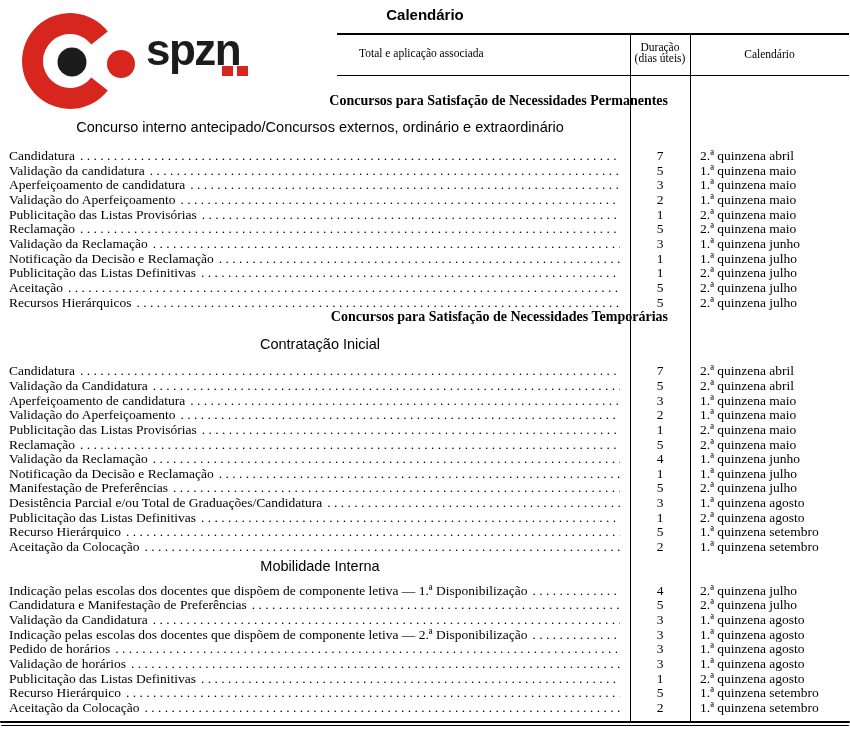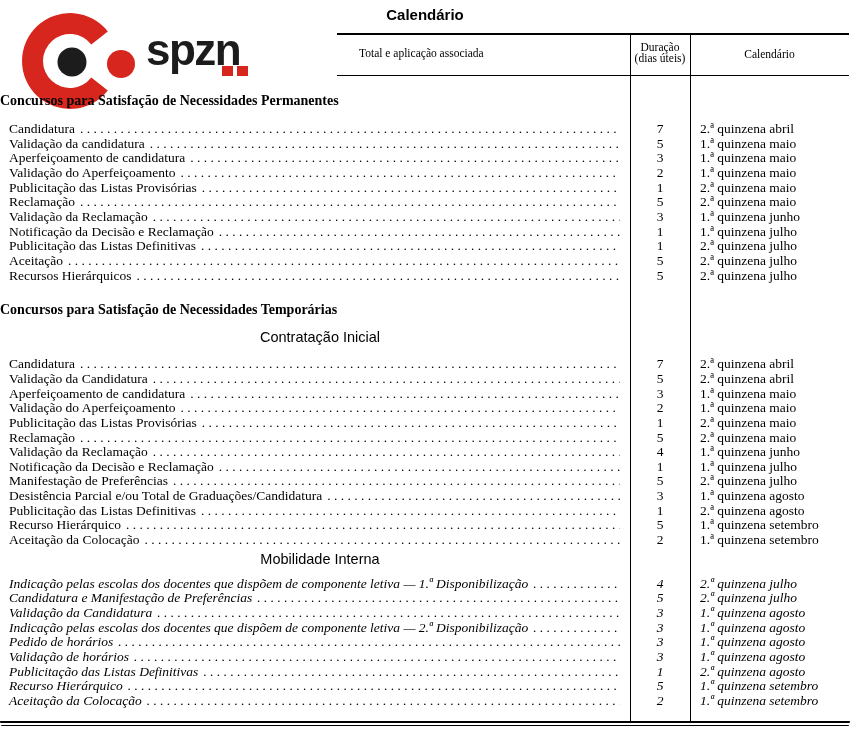--- a/index.html
+++ b/index.html
@@ -29,21 +29,21 @@
   .th-dur  { left:630px; top:42px; width:60px; text-align:center; }
   .th-cal  { left:691px; top:49px; width:157px; text-align:center; }
   .th-dur span { display:block; }
 
   
   .tbody {
     position:absolute; left:0; top:88px; width:850px;
     display:flex; flex-direction:column;
   }
   .sec-title {
-    width:630px; box-sizing:content-box; text-align:left;
+    width:630px; padding-left:38px; box-sizing:content-box; text-align:right;
     font-weight:bold; font-size:14px; line-height:14px;
     font-family:"Liberation Serif", serif;
   }
   .sub-title {
     width:640px; text-align:center;
     font-family:"Liberation Sans", sans-serif; font-size:14.5px; line-height:16px;
   }
   .rows { width:850px; }
   .row { display:flex; height:14.67px; line-height:14.67px; font-size:13.5px; }
   .cell-fase {
@@ -79,20 +79,21 @@
 
   <div class="th th-fase">Total e aplicação associada</div>
   <div class="th th-dur">
     <span>Duração</span>
     <span>(dias úteis)</span>
   </div>
   <div class="th th-cal">Calendário</div>
 
   <div class="tbody">
       <div class="sec-title" style="margin-top: 6px;">Concursos para Satisfação de Necessidades Permanentes</div>
+      <div class="sub-title" style="margin-top: 11px;">Concurso interno antecipado/Concursos externos, ordinário e extraordinário</div>
       <div class="rows" style="margin-top: 14px;">
         <div class="row">
           <div class="cell-fase">
             <div class="fase-label">Candidatura</div>
             <div class="dots">. . . . . . . . . . . . . . . . . . . . . . . . . . . . . . . . . . . . . . . . . . . . . . . . . . . . . . . . . . . . . . . . . . . . . . . . . . . . . . . . . . . . . . . . . . . . . . . . . . . . . . . . . . . . . . . . . . . . . . . . . . . . . . . . . . . . . . . . . . . . . . . . . . . . . . . . . . . . . . . . </div>
           </div>
           <div class="cell-dur">7</div>
           <div class="cell-cal">2.ª quinzena abril</div>
         </div>
         <div class="row">
@@ -169,21 +170,21 @@
         </div>
         <div class="row">
           <div class="cell-fase">
             <div class="fase-label">Recursos Hierárquicos</div>
             <div class="dots">. . . . . . . . . . . . . . . . . . . . . . . . . . . . . . . . . . . . . . . . . . . . . . . . . . . . . . . . . . . . . . . . . . . . . . . . . . . . . . . . . . . . . . . . . . . . . . . . . . . . . . . . . . . . . . . . . . . . . . . . . . . . . . . . . . . . . . . . . . . . . . . . . . . . . . . . . . . . . . . . </div>
           </div>
           <div class="cell-dur">5</div>
           <div class="cell-cal">2.ª quinzena julho</div>
         </div>
       </div>
-      <div class="sec-title" style="margin-top: 20px;">Concursos para Satisfação de Necessidades Temporárias</div>
+      <div class="sec-title" style="margin-top: 0;">Concursos para Satisfação de Necessidades Temporárias</div>
       <div class="sub-title" style="margin-top: 12px;">Contratação Inicial</div>
       <div class="rows" style="margin-top: 12px;">
         <div class="row">
           <div class="cell-fase">
             <div class="fase-label">Candidatura</div>
             <div class="dots">. . . . . . . . . . . . . . . . . . . . . . . . . . . . . . . . . . . . . . . . . . . . . . . . . . . . . . . . . . . . . . . . . . . . . . . . . . . . . . . . . . . . . . . . . . . . . . . . . . . . . . . . . . . . . . . . . . . . . . . . . . . . . . . . . . . . . . . . . . . . . . . . . . . . . . . . . . . . . . . . </div>
           </div>
           <div class="cell-dur">7</div>
           <div class="cell-cal">2.ª quinzena abril</div>
         </div>
@@ -278,21 +279,21 @@
         <div class="row">
           <div class="cell-fase">
             <div class="fase-label">Aceitação da Colocação</div>
             <div class="dots">. . . . . . . . . . . . . . . . . . . . . . . . . . . . . . . . . . . . . . . . . . . . . . . . . . . . . . . . . . . . . . . . . . . . . . . . . . . . . . . . . . . . . . . . . . . . . . . . . . . . . . . . . . . . . . . . . . . . . . . . . . . . . . . . . . . . . . . . . . . . . . . . . . . . . . . . . . . . . . . . </div>
           </div>
           <div class="cell-dur">2</div>
           <div class="cell-cal">1.ª quinzena setembro</div>
         </div>
       </div>
       <div class="sub-title" style="margin-top: 3px;">Mobilidade Interna</div>
-      <div class="rows" style="margin-top: 10px; font-style: italic;">
+      <div class="rows" style="margin-top: 10px;">
         <div class="row">
           <div class="cell-fase">
             <div class="fase-label">Indicação pelas escolas dos docentes que dispõem de componente letiva — 1.ª Disponibilização</div>
             <div class="dots">. . . . . . . . . . . . . . . . . . . . . . . . . . . . . . . . . . . . . . . . . . . . . . . . . . . . . . . . . . . . . . . . . . . . . . . . . . . . . . . . . . . . . . . . . . . . . . . . . . . . . . . . . . . . . . . . . . . . . . . . . . . . . . . . . . . . . . . . . . . . . . . . . . . . . . . . . . . . . . . . </div>
           </div>
           <div class="cell-dur">4</div>
           <div class="cell-cal">2.ª quinzena julho</div>
         </div>
         <div class="row">
           <div class="cell-fase">

